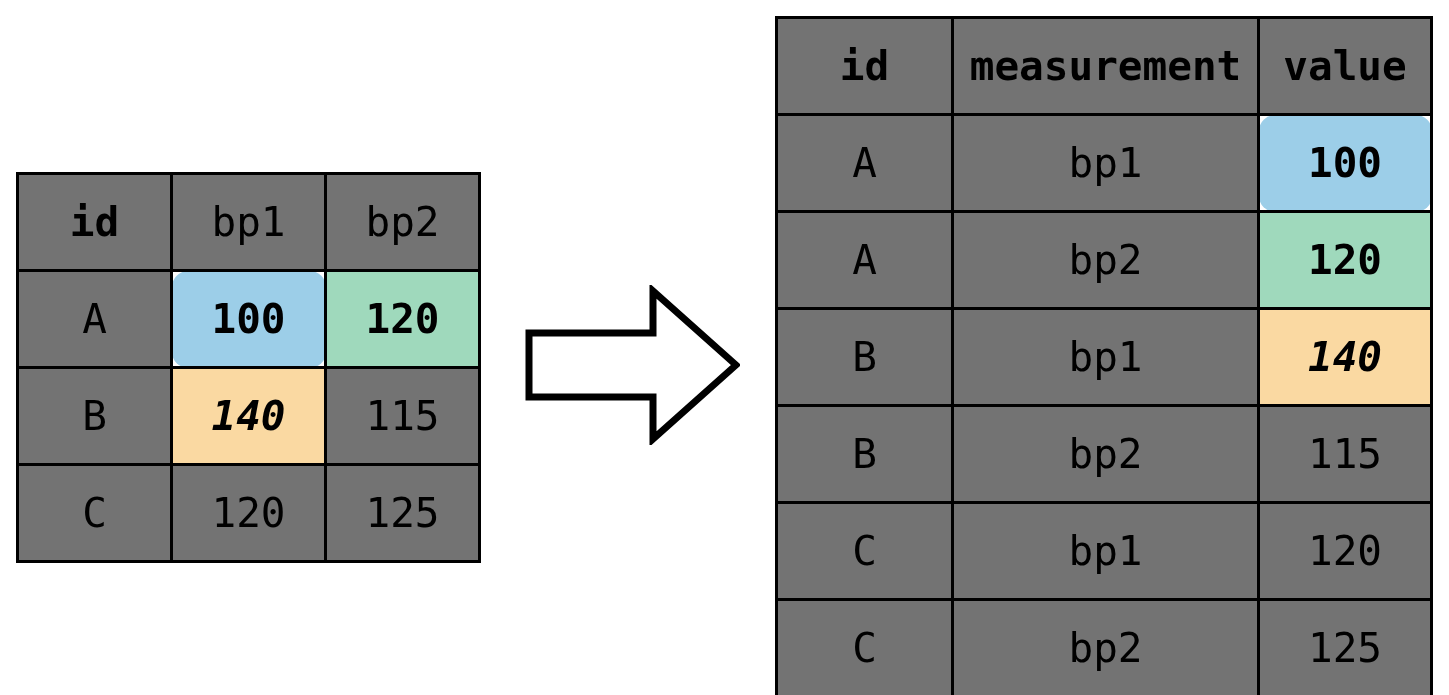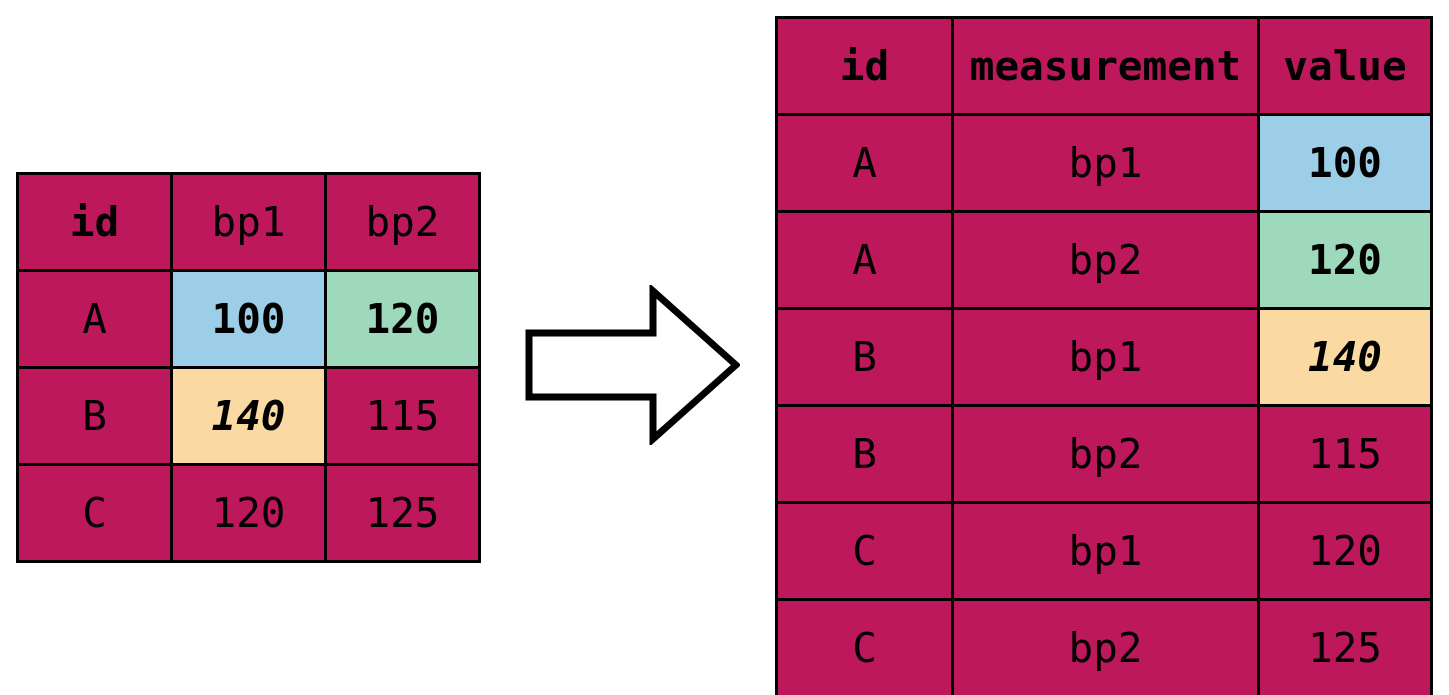--- a/index.html
+++ b/index.html
@@ -21,21 +21,21 @@
     position: absolute;
     border-collapse: collapse;
     table-layout: fixed;
     background: #ffffff;
   }
   .tbl td {
     border: 3px solid #000000;
     text-align: center;
     vertical-align: middle;
     padding: 0;
-    background: #be185d;
+    background: #737373;
     font-weight: normal;
     letter-spacing: 0px;
   }
   .tbl td.hdr { font-weight: bold; }
   .tbl td.plain { font-weight: normal; }
   .tbl td.val { font-weight: bold; }
 
   
   #wide-table {
     left: 16px;
@@ -54,21 +54,21 @@
     top: 16px;
     width: 655px;
     height: 659px;
   }
   #long-table td { height: 94px; font-size: 41px; }
   #long-table col.c0 { width: 176px; }
   #long-table col.c1 { width: 306px; }
   #long-table col.c2 { width: 173px; }
 
   
-  td.fill-blue   { background: #9ccee8 !important; }
+  td.fill-blue   { background: #9ccee8 !important; border-radius: 16px; }
   td.fill-green  { background: #9fd9bc !important; }
   td.fill-orange { background: #fad9a2 !important; font-style: italic; }
 
   
   #arrow {
     position: absolute;
     left: 525px;
     top: 285px;
     width: 215px;
     height: 160px;

